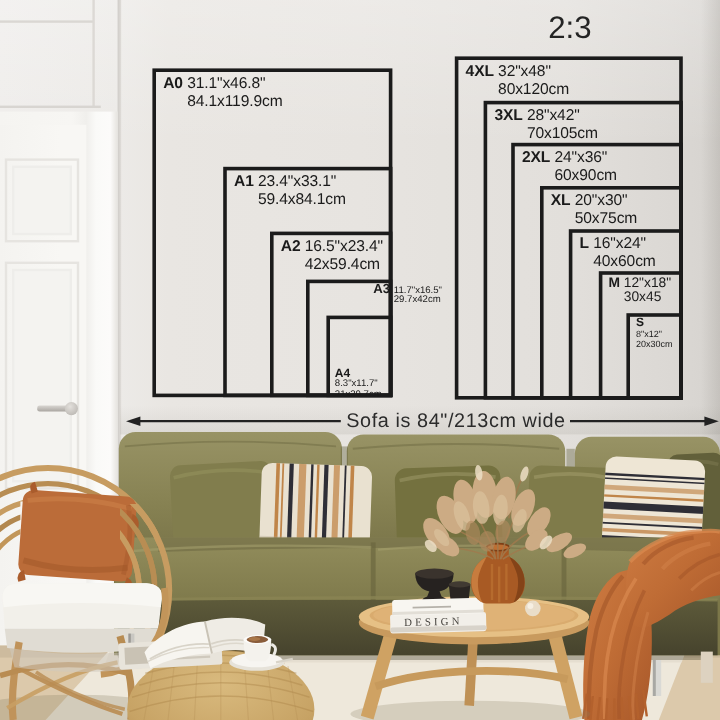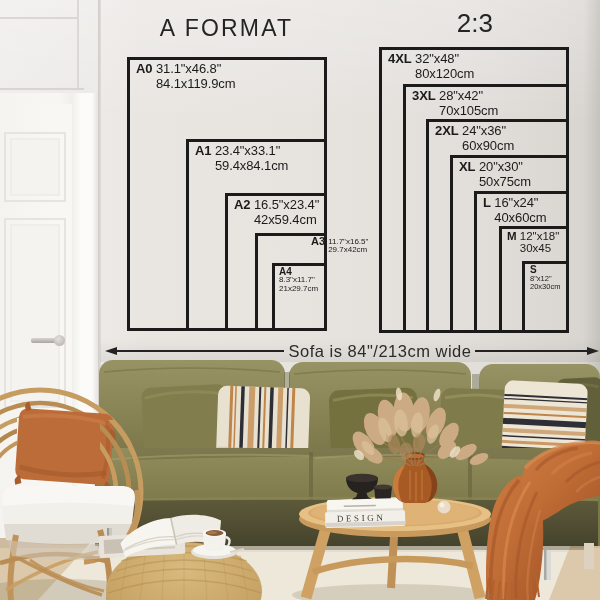--- a/index.html
+++ b/index.html
@@ -34,42 +34,41 @@
   <div style="position:absolute;left:4px;top:218px;width:62px;height:190px;border:2px solid #e6e4e0;box-sizing:border-box;"></div>
   <div style="position:absolute;left:10px;top:224px;width:50px;height:178px;border:2px solid #eeedea;box-sizing:border-box;background:#f4f3f0;"></div>
 
   <div style="position:absolute;left:31px;top:338px;width:27px;height:5px;background:linear-gradient(180deg,#d8d5d1,#a9a5a0);border-radius:2px;"></div>
   <div style="position:absolute;left:54px;top:335px;width:11px;height:11px;background:radial-gradient(circle at 40% 35%,#e3e0dc,#b3afaa);border-radius:50%;"></div>
 
   <div style="position:absolute;right:0;top:0;width:16px;height:600px;background:linear-gradient(90deg,rgba(110,105,96,0),rgba(110,105,96,.16));"></div>
 
   <div style="position:absolute;left:100px;top:338px;width:500px;height:24px;background:linear-gradient(180deg,rgba(95,92,78,0),rgba(95,92,78,.10));"></div>
 
-  <div style="position:absolute;left:0;top:15px;width:453px;text-align:center;font-size:23px;letter-spacing:2.2px;color:#242424;">A FORMAT</div>
 
   <div style="position:absolute;left:453px;top:8px;width:40px;text-align:right;font-size:26px;color:#242424;">2:3</div>
 
   <div class="bx" style="left:127px;top:57px;width:200px;height:274px;">
     <div class="lbl lb2"><span class="tag">A0&nbsp;</span><span class="dims">31.1"x46.8"<br>84.1x119.9cm</span></div>
   </div>
 
   <div class="bx" style="left:186px;top:139px;width:141px;height:192px;">
     <div class="lbl lb2"><span class="tag">A1&nbsp;</span><span class="dims">23.4"x33.1"<br>59.4x84.1cm</span></div>
   </div>
 
   <div class="bx" style="left:225px;top:193px;width:102px;height:138px;">
     <div class="lbl lb2"><span class="tag">A2&nbsp;</span><span class="dims">16.5"x23.4"<br>42x59.4cm</span></div>
   </div>
 
   <div class="bx" style="left:255px;top:233px;width:72px;height:98px;">
     <div class="lbl" style="left:5px;font-size:8px;line-height:7.8px;"><span class="tag" style="font-size:11px;margin-left:48px;">A3&nbsp;</span><span class="dims">11.7"x16.5"<br>29.7x42cm</span></div>
   </div>
 
   <div class="bx" style="left:272px;top:263px;width:55px;height:68px;">
-    <div class="lbl" style="left:4px;font-size:8px;line-height:8.3px;"><span class="tag" style="font-size:10px;">A4</span><br style="line-height:11px;">8.3"x11.7"<br>21x29.7cm</div>
+    <div class="lbl" style="left:4px;font-size:8px;line-height:8.3px;"><span class="tag" style="font-size:10px;margin-top:40px;">A4</span><br style="line-height:11px;">8.3"x11.7"<br>21x29.7cm</div>
   </div>
 
   <div class="bx" style="left:379px;top:47px;width:190px;height:286px;">
     <div class="lbl lb2"><span class="tag">4XL&nbsp;</span><span class="dims">32"x48"<br>80x120cm</span></div>
   </div>
 
   <div class="bx" style="left:403px;top:84px;width:166px;height:249px;">
     <div class="lbl lb2"><span class="tag">3XL&nbsp;</span><span class="dims">28"x42"<br>70x105cm</span></div>
   </div>
 

